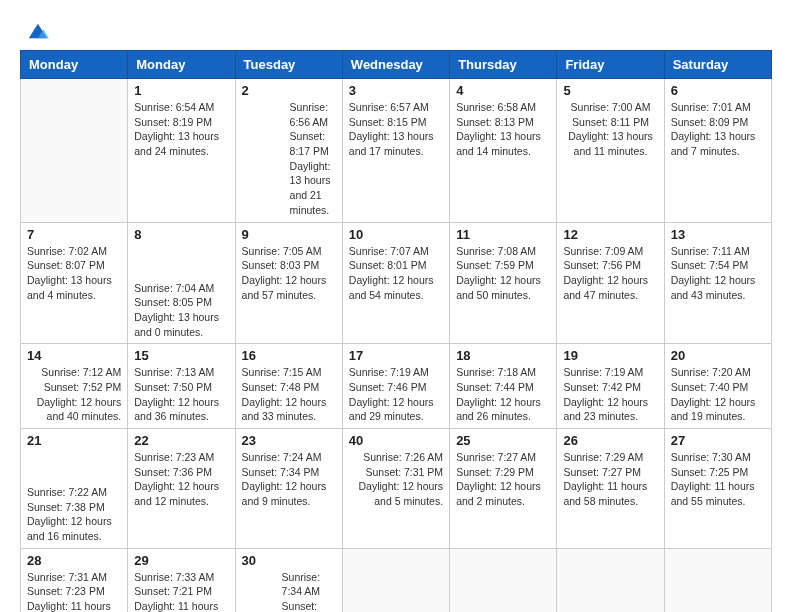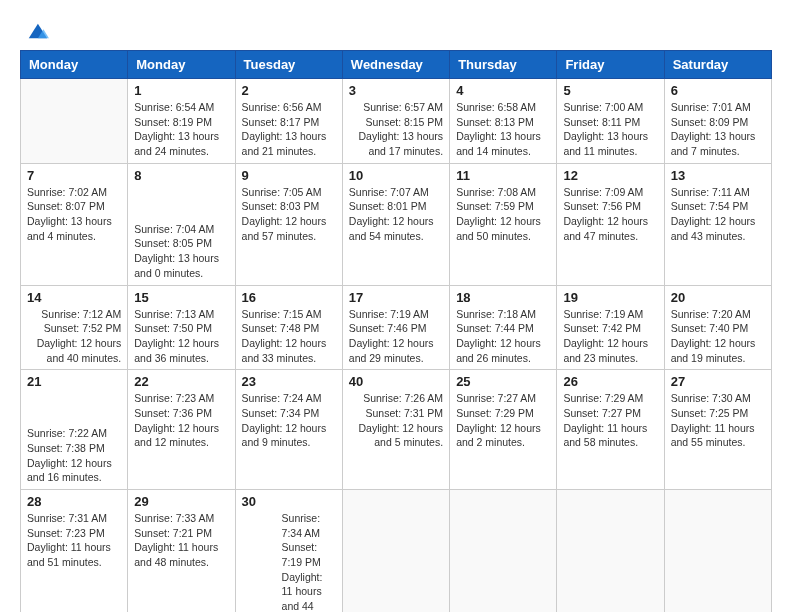--- a/index.html
+++ b/index.html
@@ -118,42 +118,42 @@
         <td class="empty"></td>
         <td>
           <span class="day-num">1</span>
           <div class="day-info" style="white-space: pre-line;">Sunrise: 6:54 AM
 Sunset: 8:19 PM
 Daylight: 13 hours
 and 24 minutes.</div>
         </td>
         <td>
           <span class="day-num">2</span>
-          <div class="day-info" style="white-space: pre-line;">Sunrise: 6:56 AM
+          <div class="day-info" style="white-space: pre-line; margin-left: 48px;">Sunrise: 6:56 AM
 Sunset: 8:17 PM
 Daylight: 13 hours
 and 21 minutes.</div>
         </td>
         <td>
           <span class="day-num">3</span>
-          <div class="day-info" style="white-space: pre-line; text-align: right;">Sunrise: 6:57 AM
+          <div class="day-info" style="white-space: pre-line;">Sunrise: 6:57 AM
 Sunset: 8:15 PM
 Daylight: 13 hours
 and 17 minutes.</div>
         </td>
         <td>
           <span class="day-num">4</span>
           <div class="day-info" style="white-space: pre-line;">Sunrise: 6:58 AM
 Sunset: 8:13 PM
 Daylight: 13 hours
 and 14 minutes.</div>
         </td>
         <td>
           <span class="day-num">5</span>
-          <div class="day-info" style="white-space: pre-line;">Sunrise: 7:00 AM
+          <div class="day-info" style="white-space: pre-line; text-align: center;">Sunrise: 7:00 AM
 Sunset: 8:11 PM
 Daylight: 13 hours
 and 11 minutes.</div>
         </td>
         <td>
           <span class="day-num">6</span>
           <div class="day-info" style="white-space: pre-line;">Sunrise: 7:01 AM
 Sunset: 8:09 PM
 Daylight: 13 hours
 and 7 minutes.</div>

